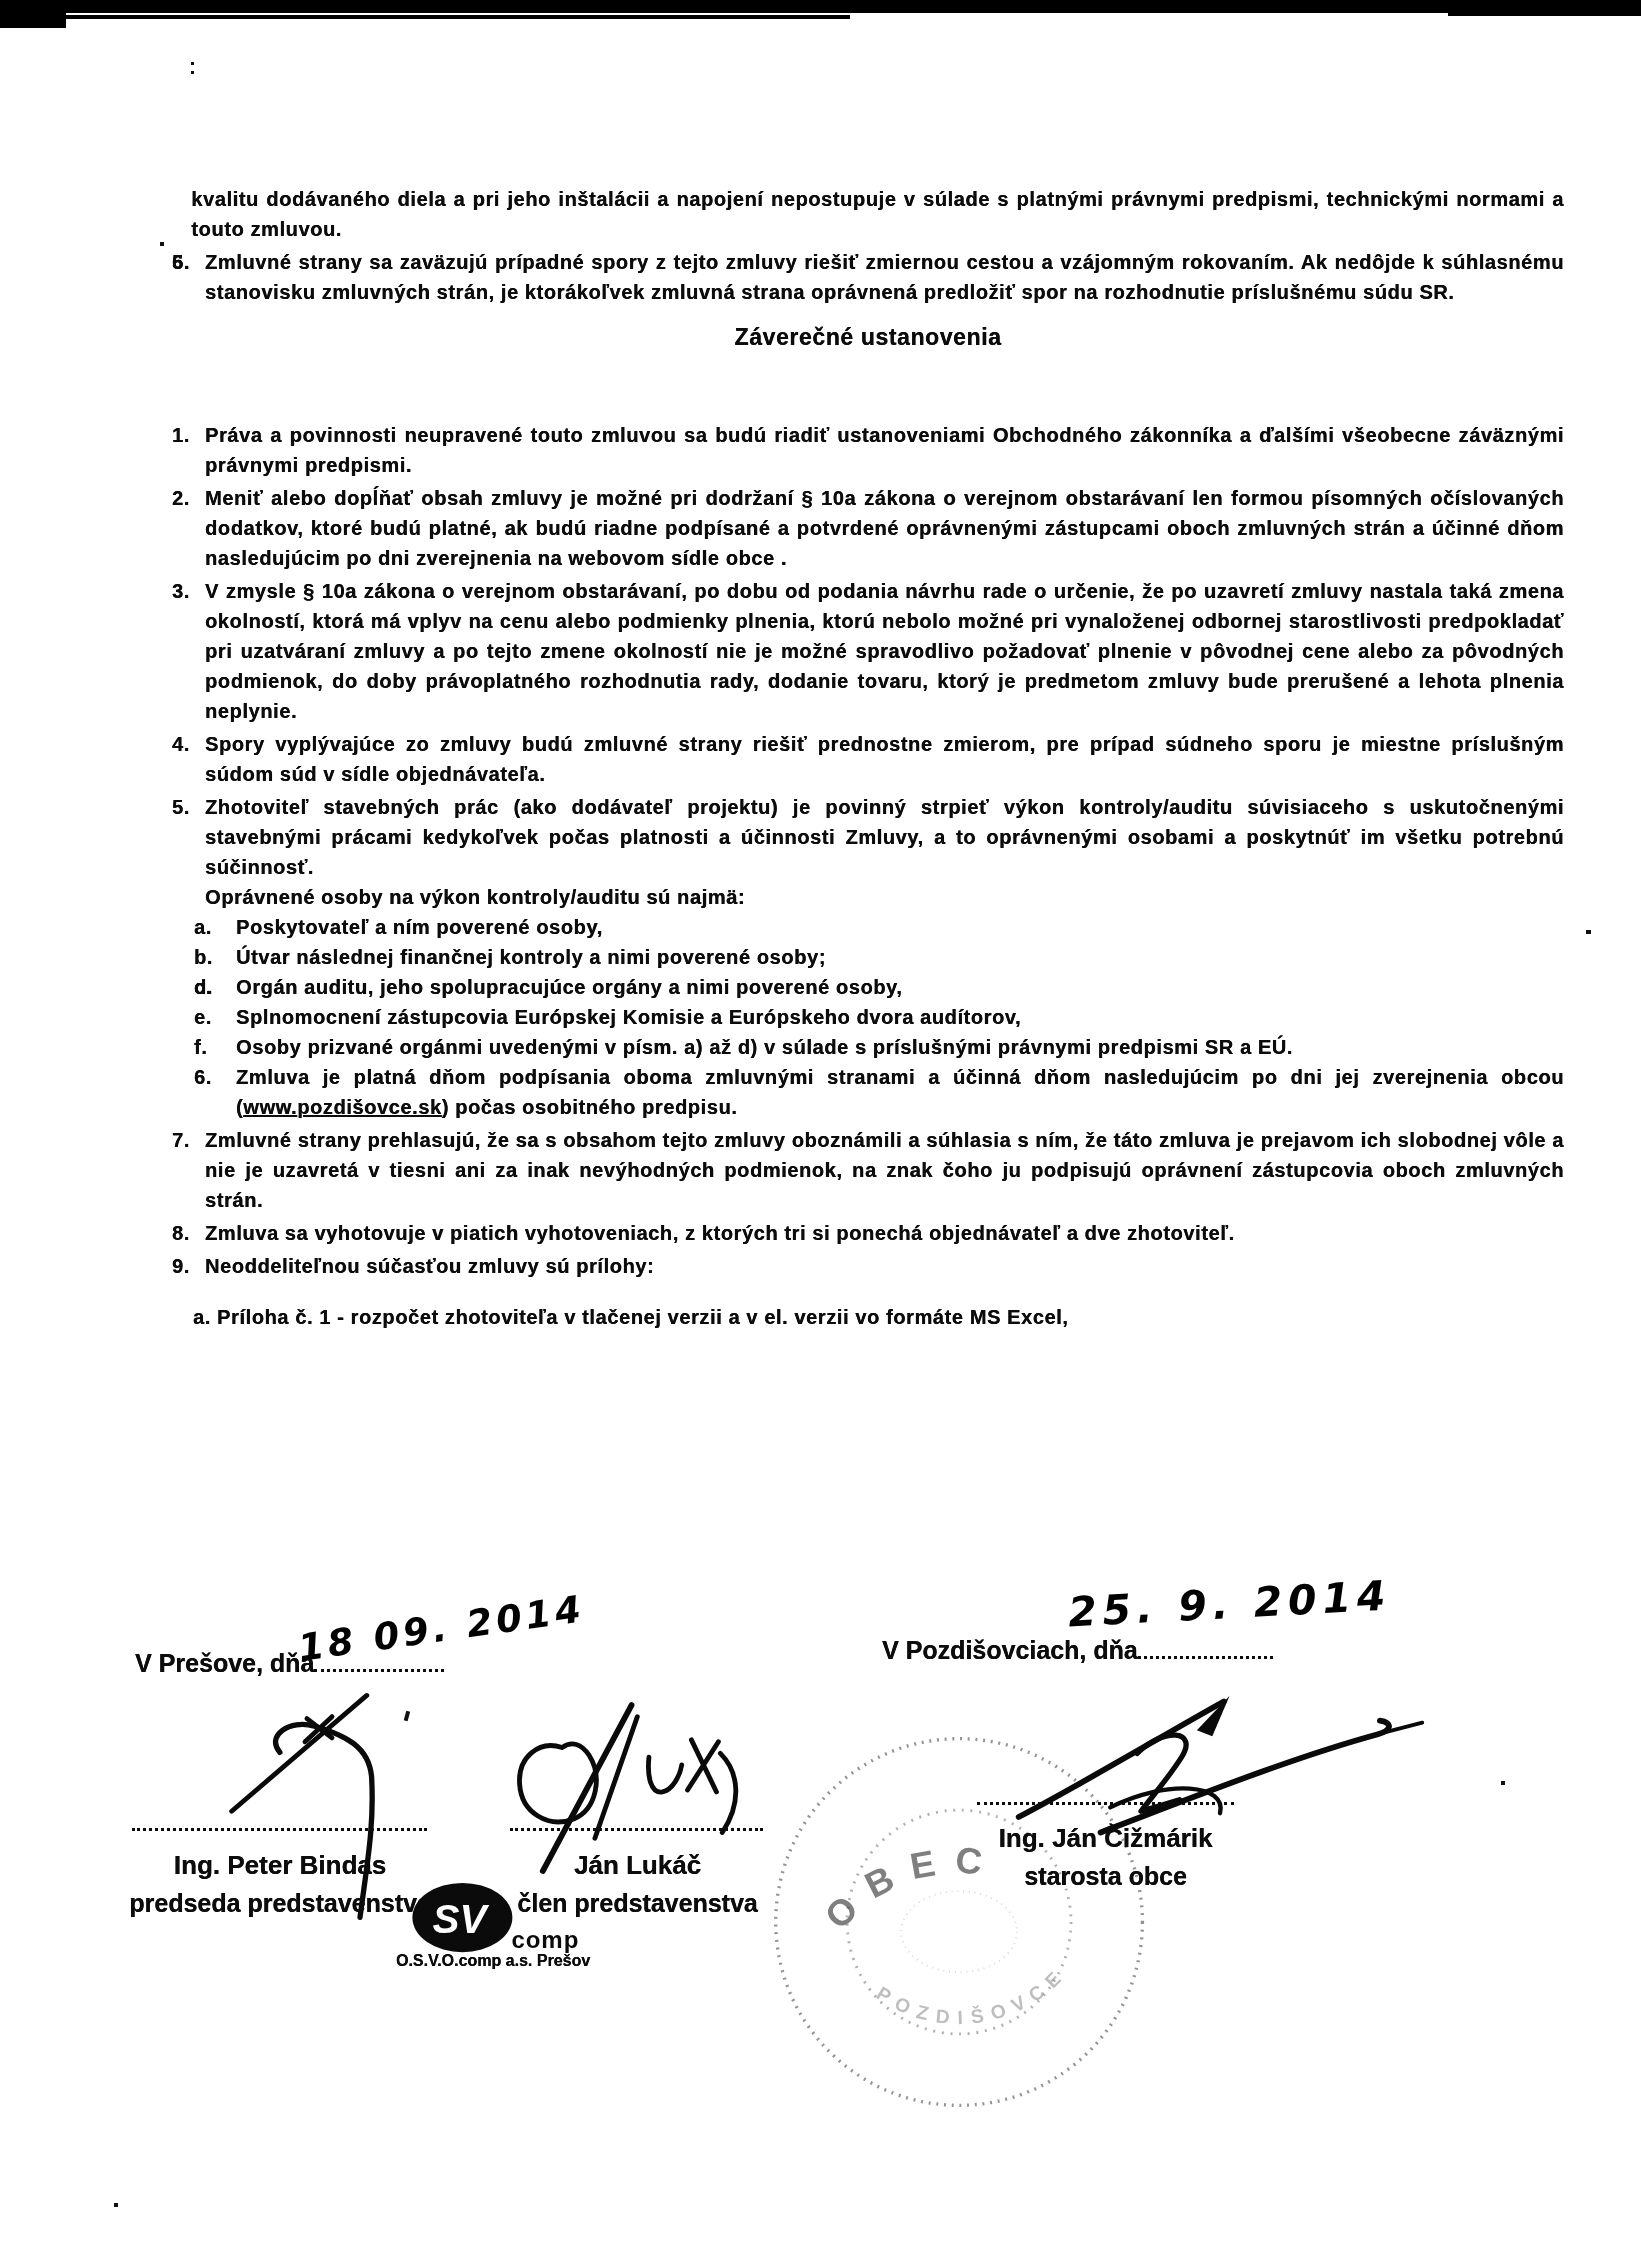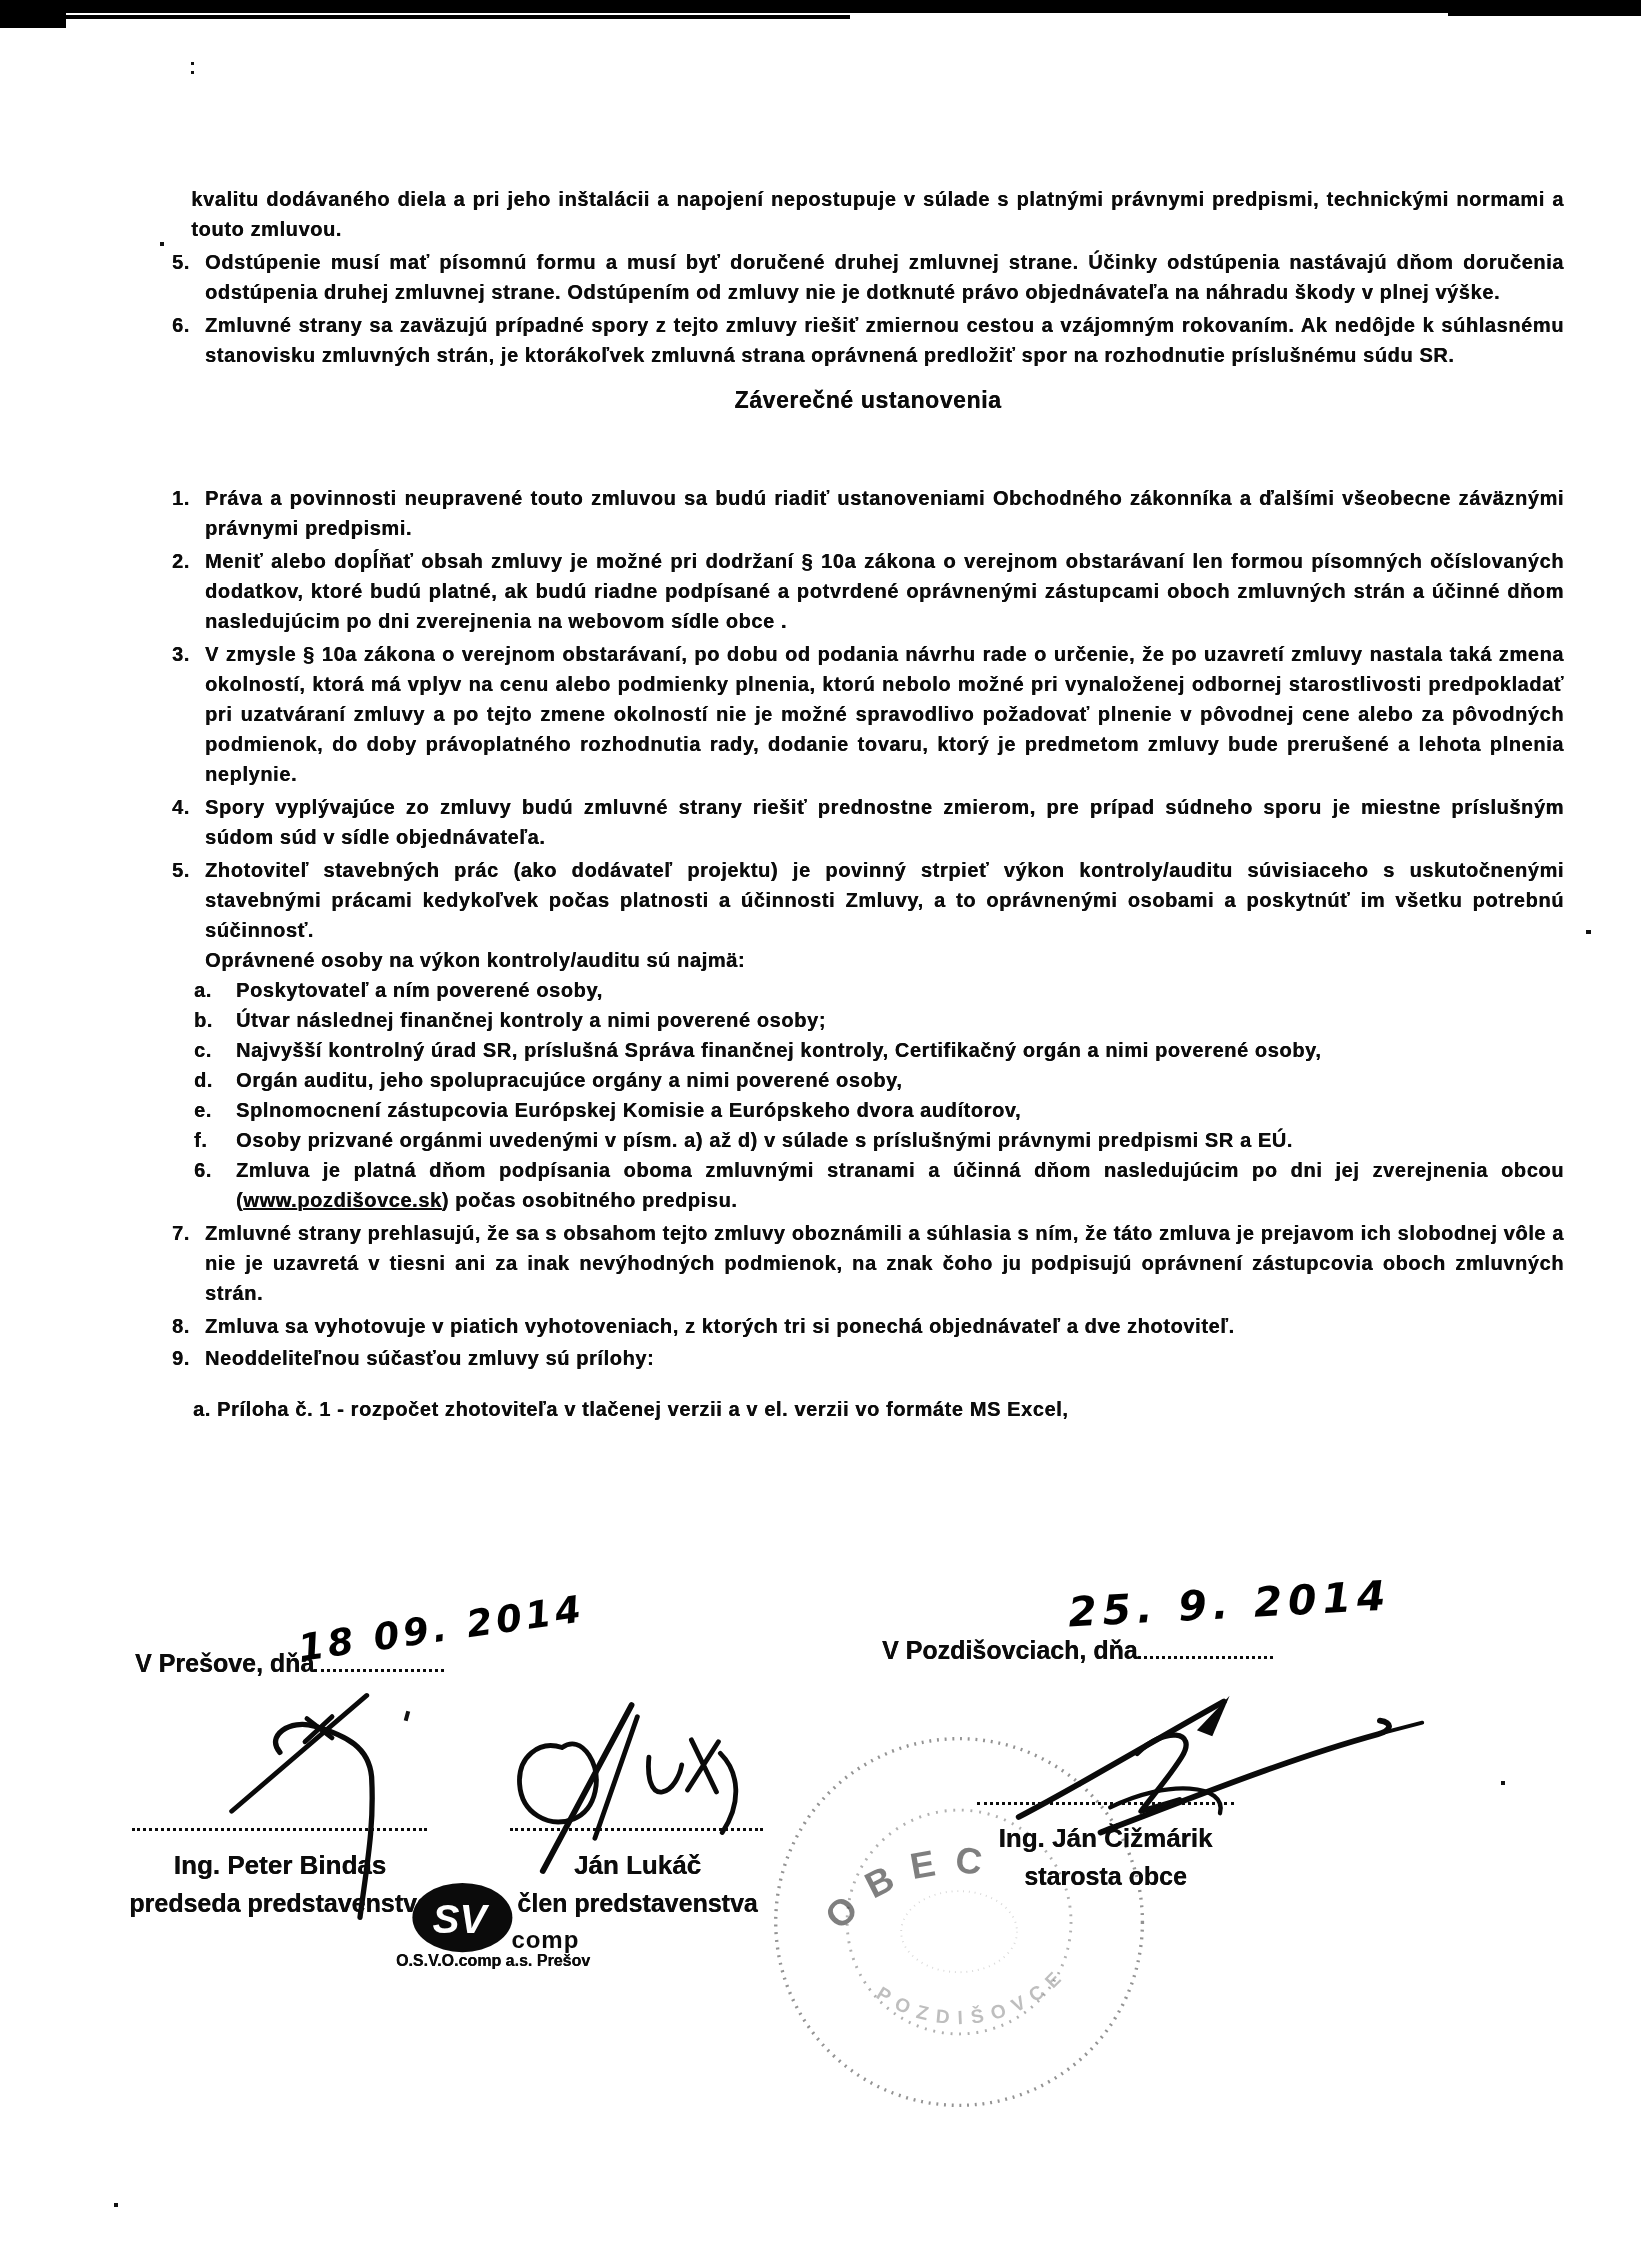--- a/index.html
+++ b/index.html
@@ -58,21 +58,20 @@
 <div class="artifact" style="left:405px;top:1711px;width:3.9px;height:9.7px;transform:rotate(15deg);"></div>
 <div class="artifact" style="left:1501px;top:1781px;width:3.9px;height:3.9px;"></div>
 <div class="artifact" style="left:114px;top:2203px;width:3.9px;height:3.9px;"></div>
 
 <div class="textcol">
 
   <div class="cont">kvalitu dodávaného diela a pri jeho inštalácii a napojení nepostupuje v súlade s platnými právnymi predpismi, technickými normami a touto zmluvou.</div>
 
   <div class="item">
     <span class="num">5.</span>
-    <span>Odstúpenie musí mať písomnú formu a musí byť doručené druhej zmluvnej strane. Účinky odstúpenia nastávajú dňom doručenia odstúpenia druhej zmluvnej strane. Odstúpením od zmluvy nie je dotknuté právo objednávateľa na náhradu škody v plnej výške.</span>
   </div>
   <div class="item">
     <span class="num">6.</span>
     <span>Zmluvné strany sa zaväzujú prípadné spory z tejto zmluvy riešiť zmiernou cestou a vzájomným rokovaním. Ak nedôjde k súhlasnému stanovisku zmluvných strán, je ktorákoľvek zmluvná strana oprávnená predložiť spor na rozhodnutie príslušnému súdu SR.</span>
   </div>
 
   <div class="heading">
     <div>Záverečné ustanovenia</div>
   </div>
 
@@ -101,21 +100,20 @@
   <div class="item sub">
     <span class="num">a.</span>
     <span>Poskytovateľ a ním poverené osoby,</span>
   </div>
   <div class="item sub">
     <span class="num">b.</span>
     <span>Útvar následnej finančnej kontroly a nimi poverené osoby;</span>
   </div>
   <div class="item sub">
     <span class="num">c.</span>
-    <span>Najvyšší kontrolný úrad SR, príslušná Správa finančnej kontroly, Certifikačný orgán a nimi poverené osoby,</span>
   </div>
   <div class="item sub">
     <span class="num">d.</span>
     <span>Orgán auditu, jeho spolupracujúce orgány a nimi poverené osoby,</span>
   </div>
   <div class="item sub">
     <span class="num">e.</span>
     <span>Splnomocnení zástupcovia Európskej Komisie a Európskeho dvora audítorov,</span>
   </div>
   <div class="item sub">

